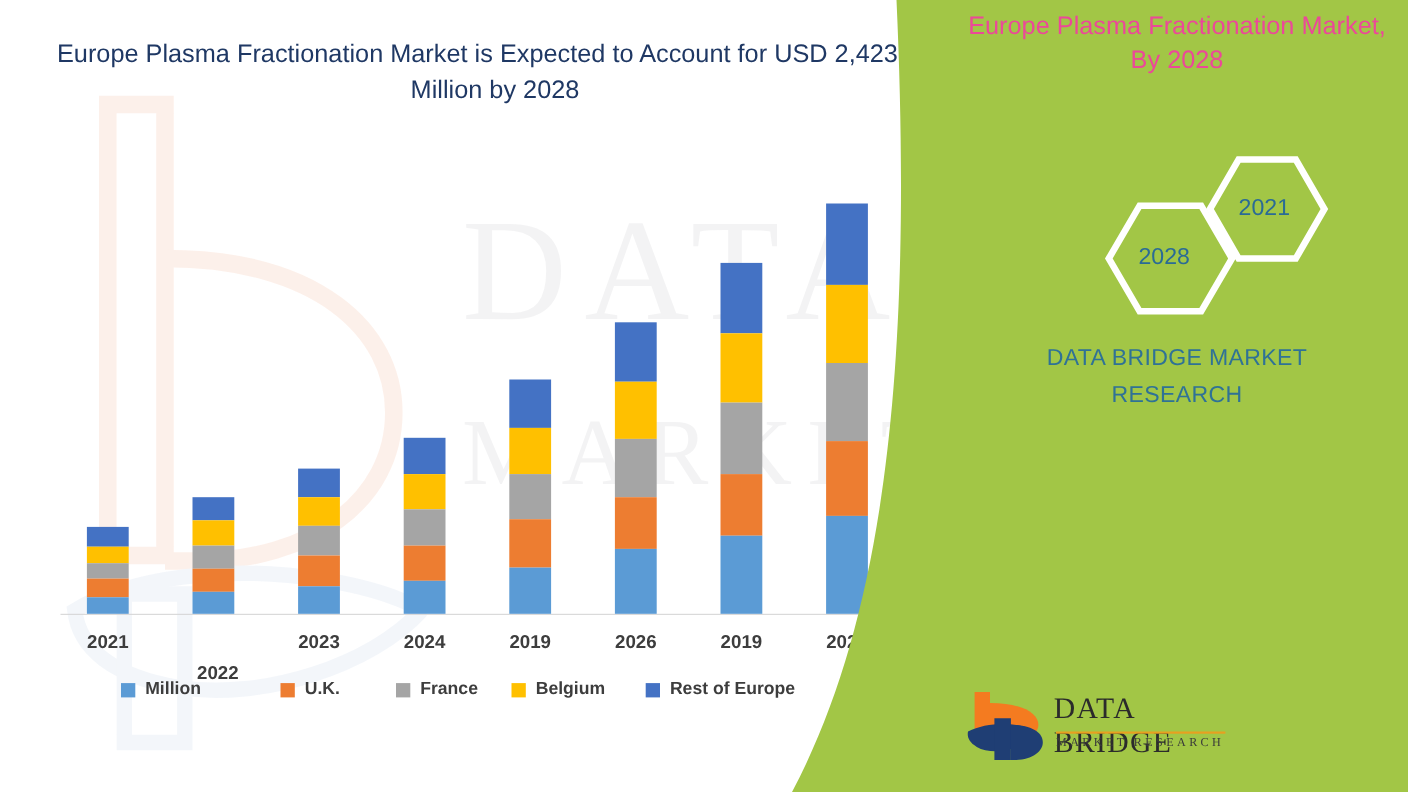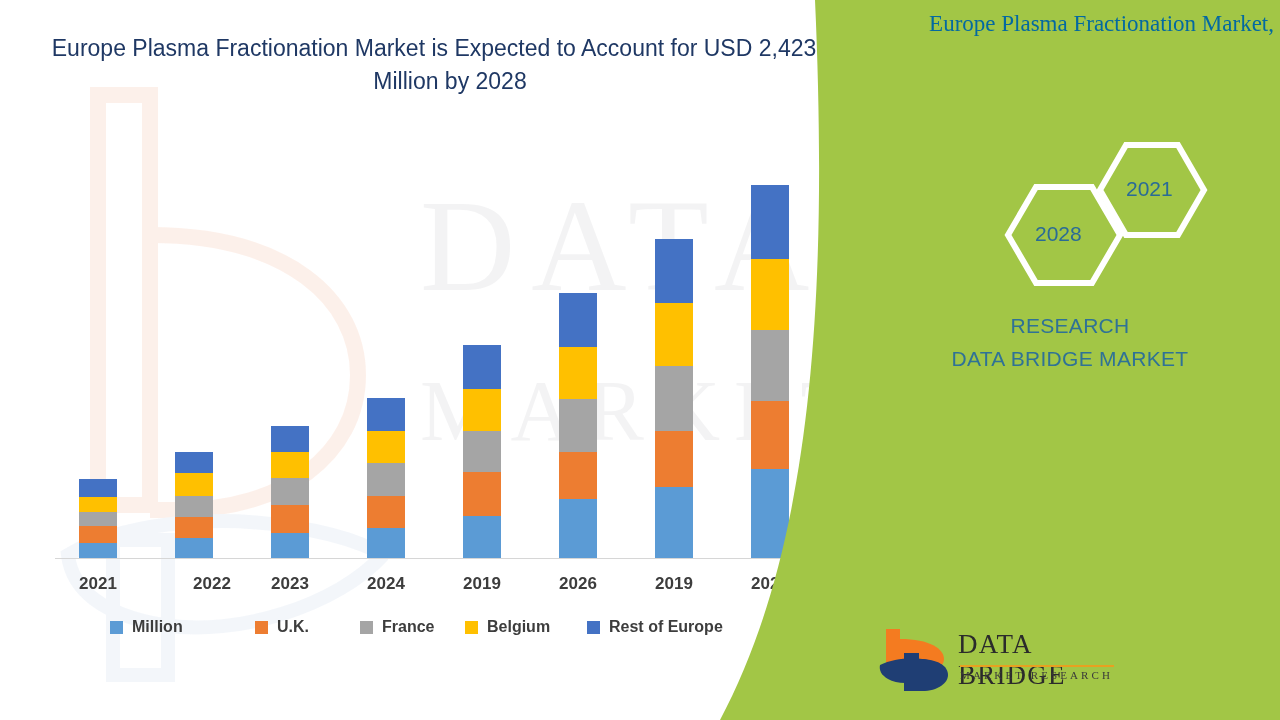--- a/index.html
+++ b/index.html
@@ -26,23 +26,23 @@
   .wm-text .l2{font-size:86px;letter-spacing:14px;display:block;margin-top:8px;}
 
   
   .green-panel{
     position:absolute;right:0;top:0;width:560px;height:720px;
     pointer-events:none;
   }
   .panel-content{position:absolute;right:0;top:0;width:420px;height:720px;}
   .panel-title{
     position:absolute;left:0;top:8px;width:420px;
-    text-align:right;color:#0369a1;
+    text-align:center;color:#ec4899;
     font-size:23px;line-height:1.35;font-weight:400;
-    padding:0 6px;box-sizing:border-box;font-family:Liberation Serif, serif;
+    padding:0 6px;box-sizing:border-box;
   }
   .hex-group{position:absolute;left:140px;top:140px;width:230px;height:150px;}
   .hex-label{
     position:absolute;color:#2a6b96;font-size:21px;font-weight:400;
   }
   .brand-line{
     position:absolute;left:0;top:310px;width:420px;text-align:center;
     color:#2f7296;font-size:21px;line-height:1.55;letter-spacing:.3px;
   }
   .logo-wrap{position:absolute;left:18px;top:625px;width:240px;height:72px;}
@@ -149,21 +149,21 @@
         <div class="bar" style="left: 751px; top: 185px; height: 373px;">
           <div class="seg" style="height: 74px; background: rgb(68, 114, 196);"></div>
           <div class="seg" style="height: 71px; background: rgb(255, 192, 0);"></div>
           <div class="seg" style="height: 71px; background: rgb(165, 165, 165);"></div>
           <div class="seg" style="height: 68px; background: rgb(237, 125, 49);"></div>
           <div class="seg" style="height: 89px; background: rgb(91, 155, 213);"></div>
         </div>
       </div>
     <div id="xlabels">
         <div class="xlabel" style="left: 58px;">2021</div>
-        <div class="xlabel" style="left: 172px;">2022</div>
+        <div class="xlabel" style="left: 158px; margin-top: 28px;">2022</div>
         <div class="xlabel" style="left: 250px;">2023</div>
         <div class="xlabel" style="left: 346px;">2024</div>
         <div class="xlabel" style="left: 442px;">2019</div>
         <div class="xlabel" style="left: 538px;">2026</div>
         <div class="xlabel" style="left: 634px;">2019</div>
         <div class="xlabel" style="left: 730px;">2028</div>
       </div>
   </div>
 
   <div class="legend" id="legend">
@@ -189,34 +189,35 @@
       </div>
     </div>
 
   <svg class="green-panel" viewBox="0 0 560 720" preserveAspectRatio="none">
     <path d="M95 0 L560 0 L560 720 L0 720 C85 560 110 330 95 0 Z" fill="#A2C646"></path>
   </svg>
 
   <div class="panel-content">
     <div class="panel-title">
       <div>Europe Plasma Fractionation Market,</div>
+      <div>By 2028</div>
     </div>
 
     <div class="hex-group">
       <svg width="230" height="150" viewBox="0 0 230 150">
         <polygon points="8,95 36,47 92,47 120,95 92,143 36,143" fill="none" stroke="#ffffff" stroke-width="6"></polygon>
         <polygon points="100,50 126,5 178,5 204,50 178,95 126,95" fill="none" stroke="#ffffff" stroke-width="6"></polygon>
       </svg>
       <span class="hex-label" style="left:35px;top:82px;">2028</span>
       <span class="hex-label" style="left:126px;top:37px;">2021</span>
     </div>
 
     <div class="brand-line">
+      <div>DATA BRIDGE MARKET</div>
       <div>RESEARCH</div>
-      <div>DATA BRIDGE MARKET</div>
     </div>
 
     <div class="logo-wrap">
       <svg width="78" height="70" viewBox="0 0 78 70">
         <path d="M8 4 L8 40 L22 40 L22 4 Z" fill="#F47B20"></path>
         <path d="M22 14 C52 14 66 24 66 34 C66 42 56 48 40 48 L22 48 Z" fill="#F47B20"></path>
         <path d="M2 40 C20 31 48 31 64 40 C52 58 24 62 10 54 C3 50 1 45 2 40 Z" fill="#1F3E74"></path>
         <path d="M26 28 L26 66 L41 66 L41 28 Z" fill="#1F3E74"></path>
         <path d="M41 34 C60 34 70 41 70 50 C70 58 60 66 44 66 L41 66 Z" fill="#1F3E74"></path>
       </svg>

